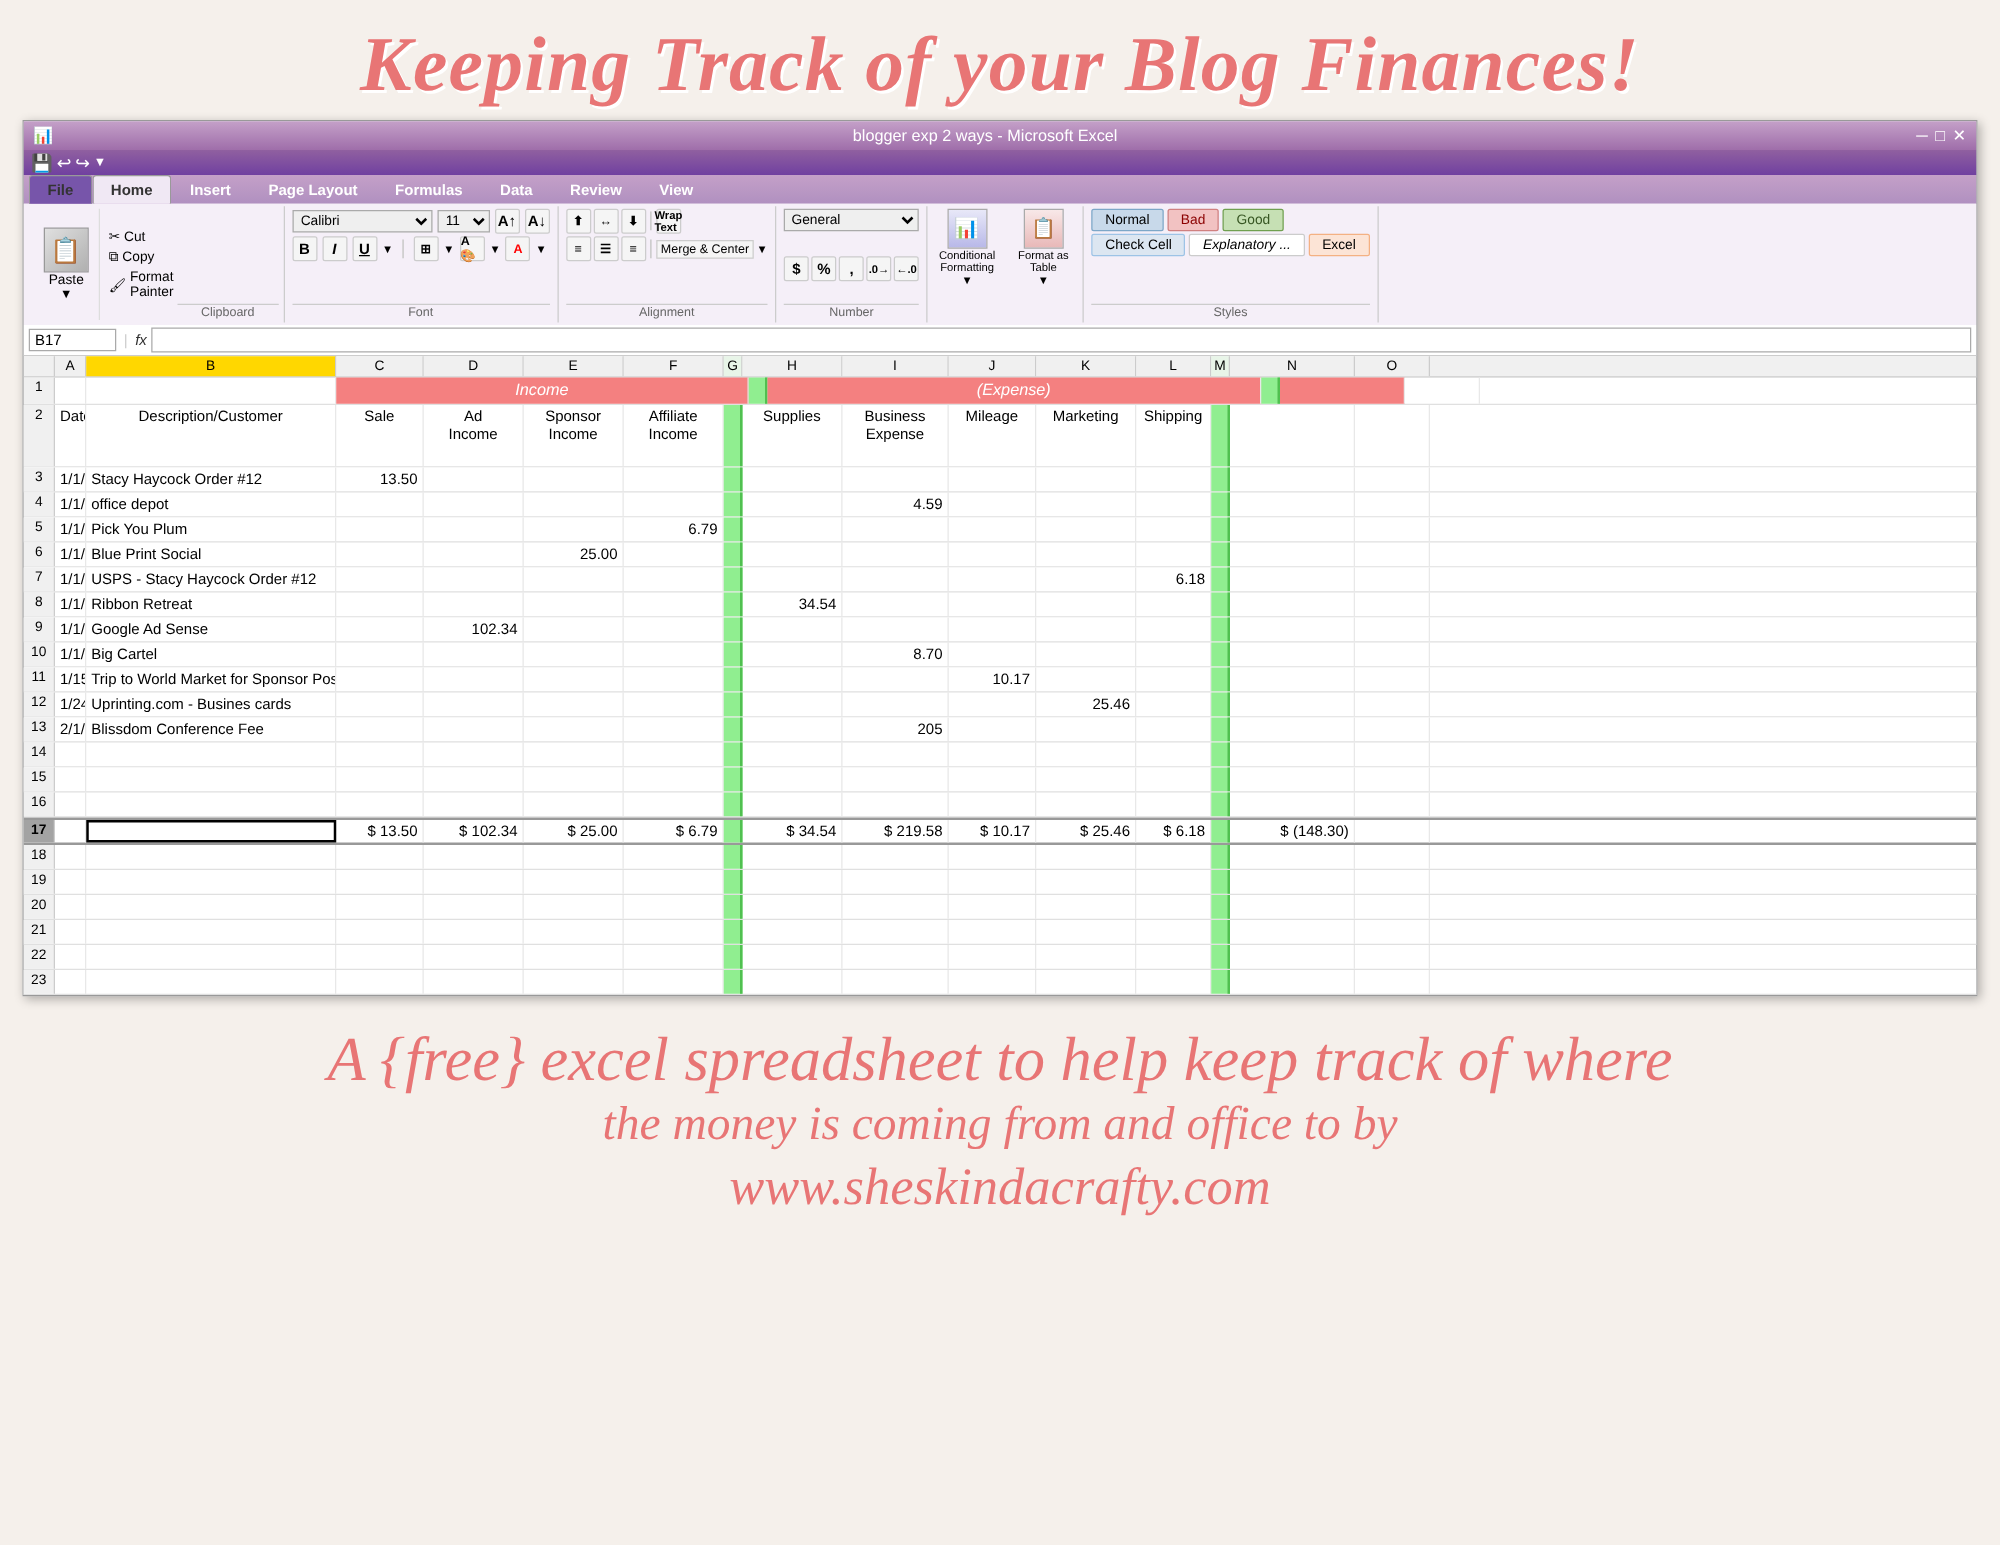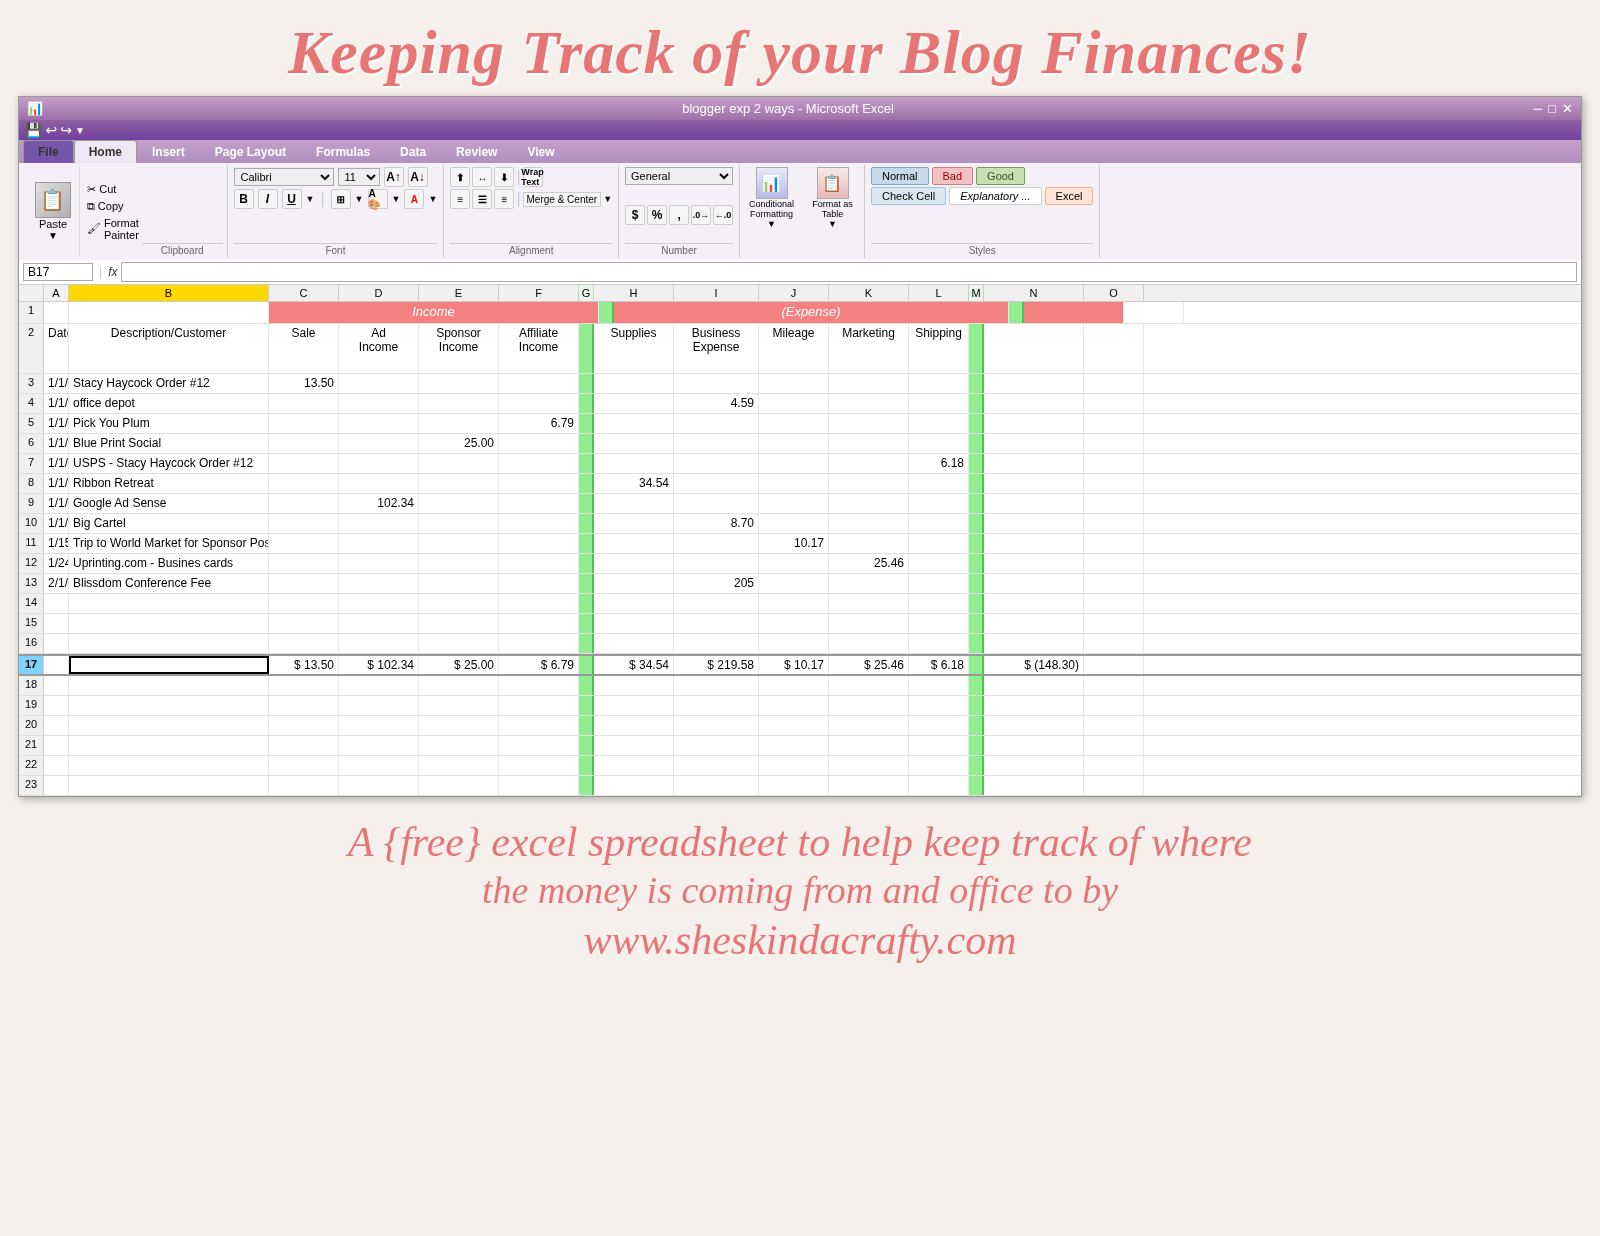--- a/index.html
+++ b/index.html
@@ -136,21 +136,21 @@
     .font-row1, .font-row2 {
       display: flex;
       align-items: center;
       gap: 4px;
     }
 
     .font-select {
       font-size: 11px;
       padding: 1px 2px;
       border: 1px solid #aaa;
-      width: 100px;
+      width: 112px;
     }
 
     .font-size-select {
       font-size: 11px;
       padding: 1px 2px;
       border: 1px solid #aaa;
       width: 42px;
     }
 
     .font-btn {
@@ -364,21 +364,21 @@
     
     .bottom-text {
       text-align: center;
       padding: 20px 10px 5px;
       font-family: 'Georgia', serif;
       font-style: italic;
       color: #e87575;
     }
 
     .bottom-text .line1 {
-      font-size: 42px;
+      font-size: 50px;
       line-height: 1.2;
     }
 
     .bottom-text .line2 {
       font-size: 38px;
       line-height: 1.2;
     }
 
     .bottom-text .line3 {
       font-size: 42px;
@@ -859,21 +859,21 @@
         <div class="cell cell-i"></div>
         <div class="cell cell-j"></div>
         <div class="cell cell-k"></div>
         <div class="cell cell-l"></div>
         <div class="cell cell-m"></div>
         <div class="cell cell-n"></div>
         <div class="cell cell-o"></div>
     </div>
 
     <div class="spreadsheet-row totals-row">
-      <div class="row-num" style="background:#7dd3fc;font-weight:bold;">17</div>
+      <div class="row-num" style="background:#a3a3a3;font-weight:bold;">17</div>
       <div class="cell cell-a"></div>
       <div class="cell cell-b cell-selected"></div>
       <div class="cell cell-c">$ 13.50</div>
       <div class="cell cell-d">$ 102.34</div>
       <div class="cell cell-e">$ 25.00</div>
       <div class="cell cell-f">$ 6.79</div>
       <div class="cell cell-g"></div>
       <div class="cell cell-h">$ 34.54</div>
       <div class="cell cell-i">$ 219.58</div>
       <div class="cell cell-j">$ 10.17</div>

